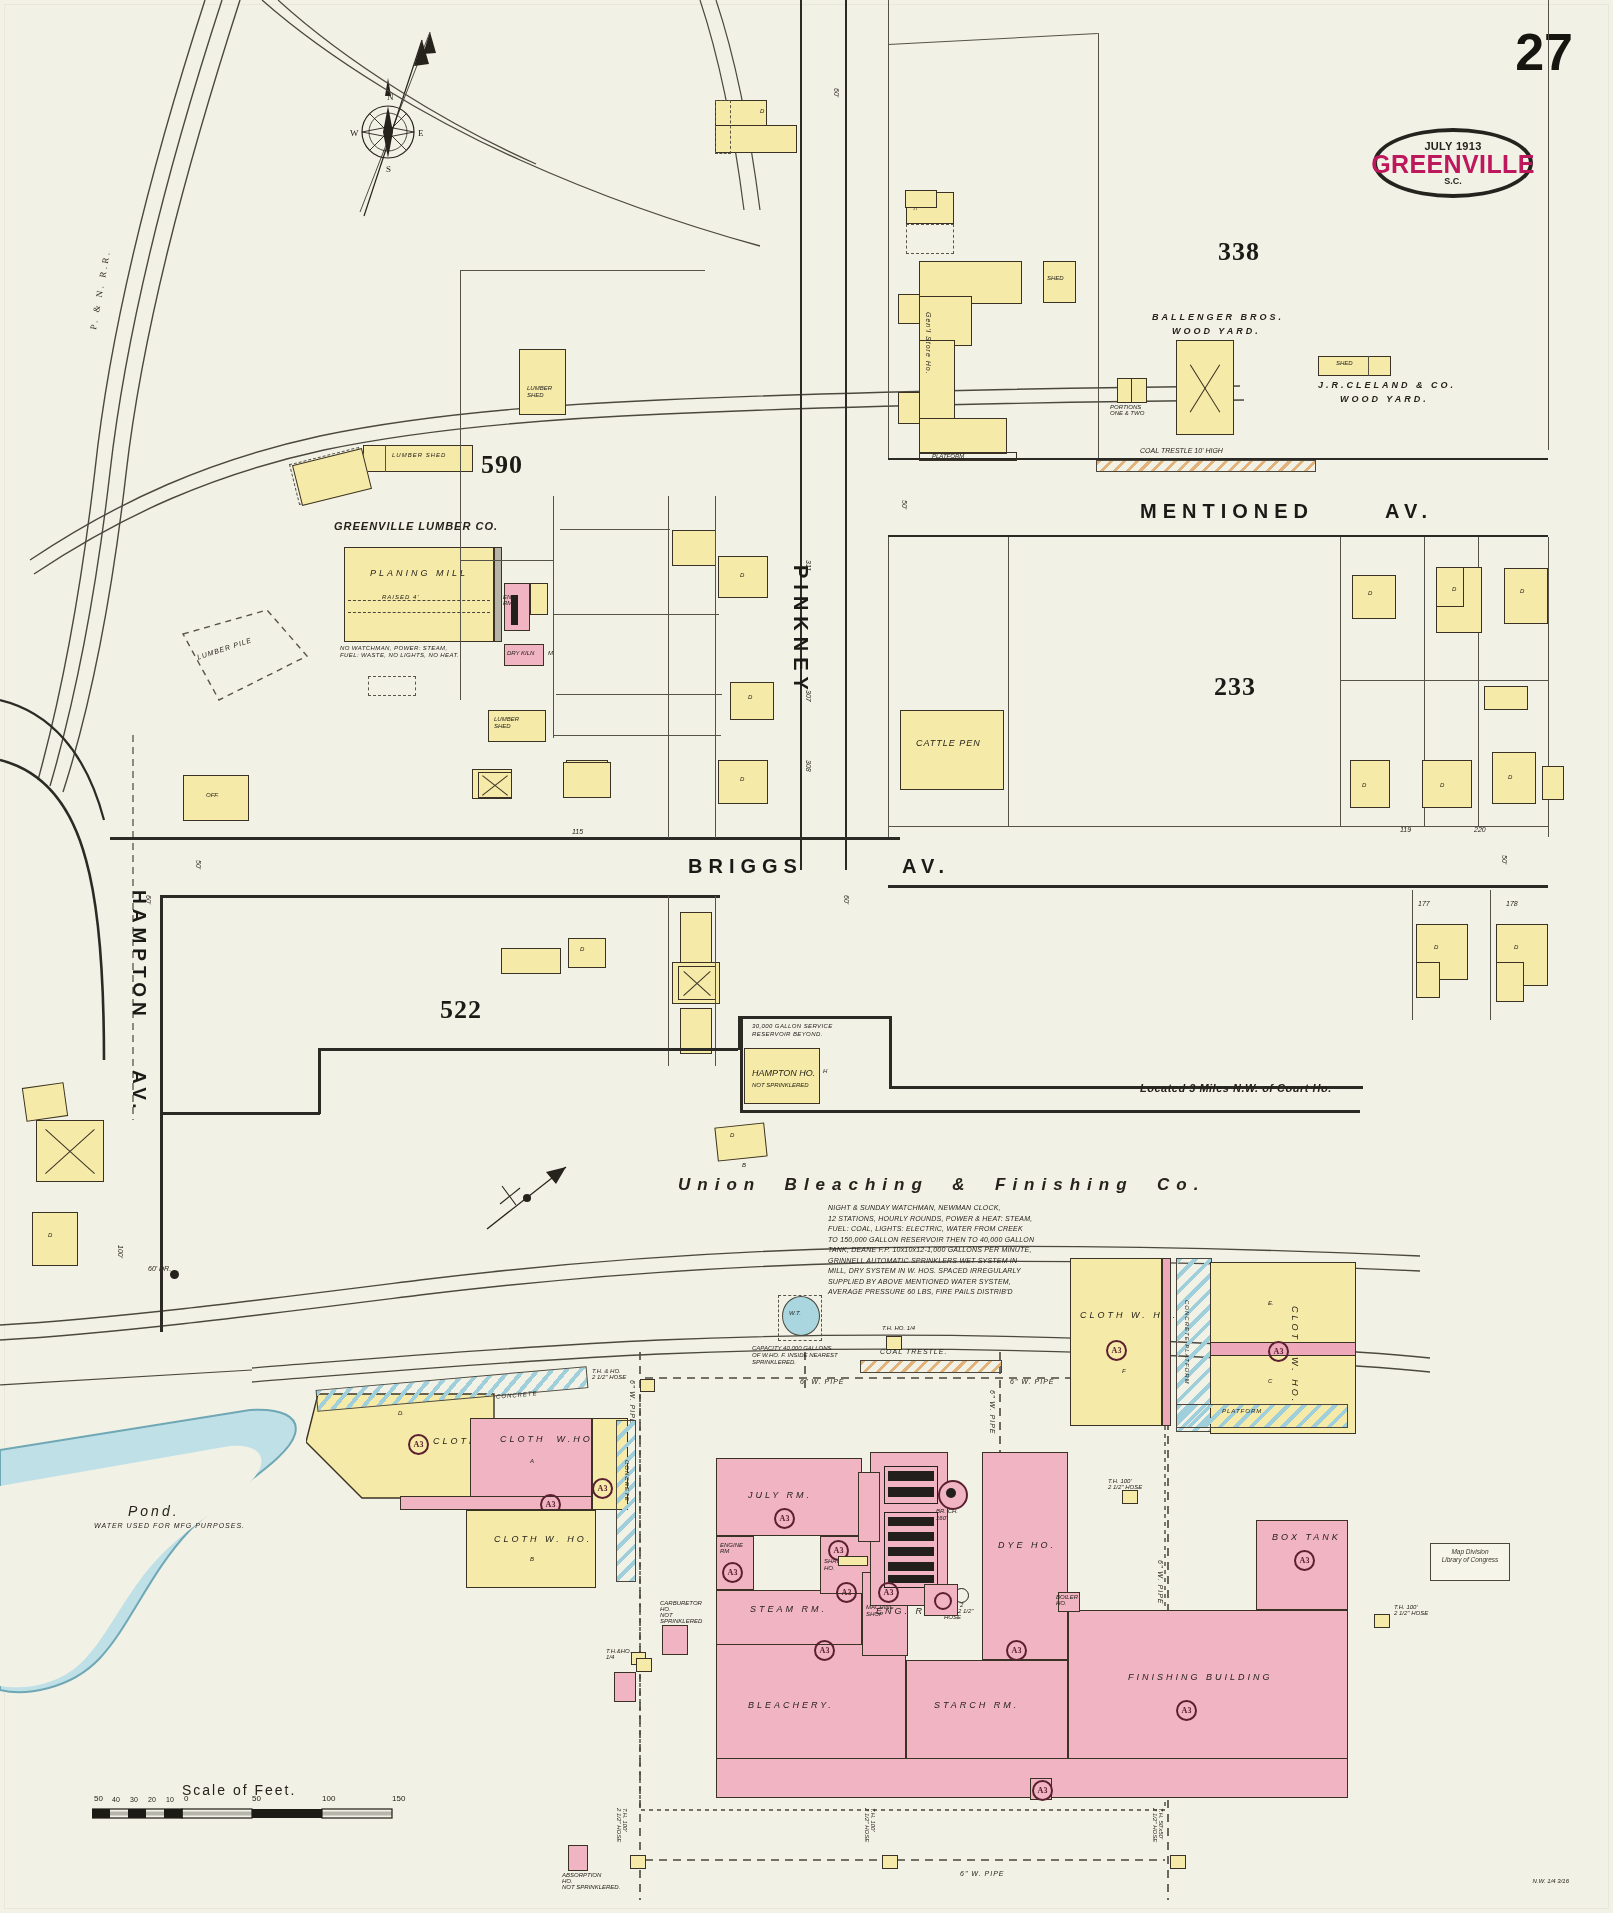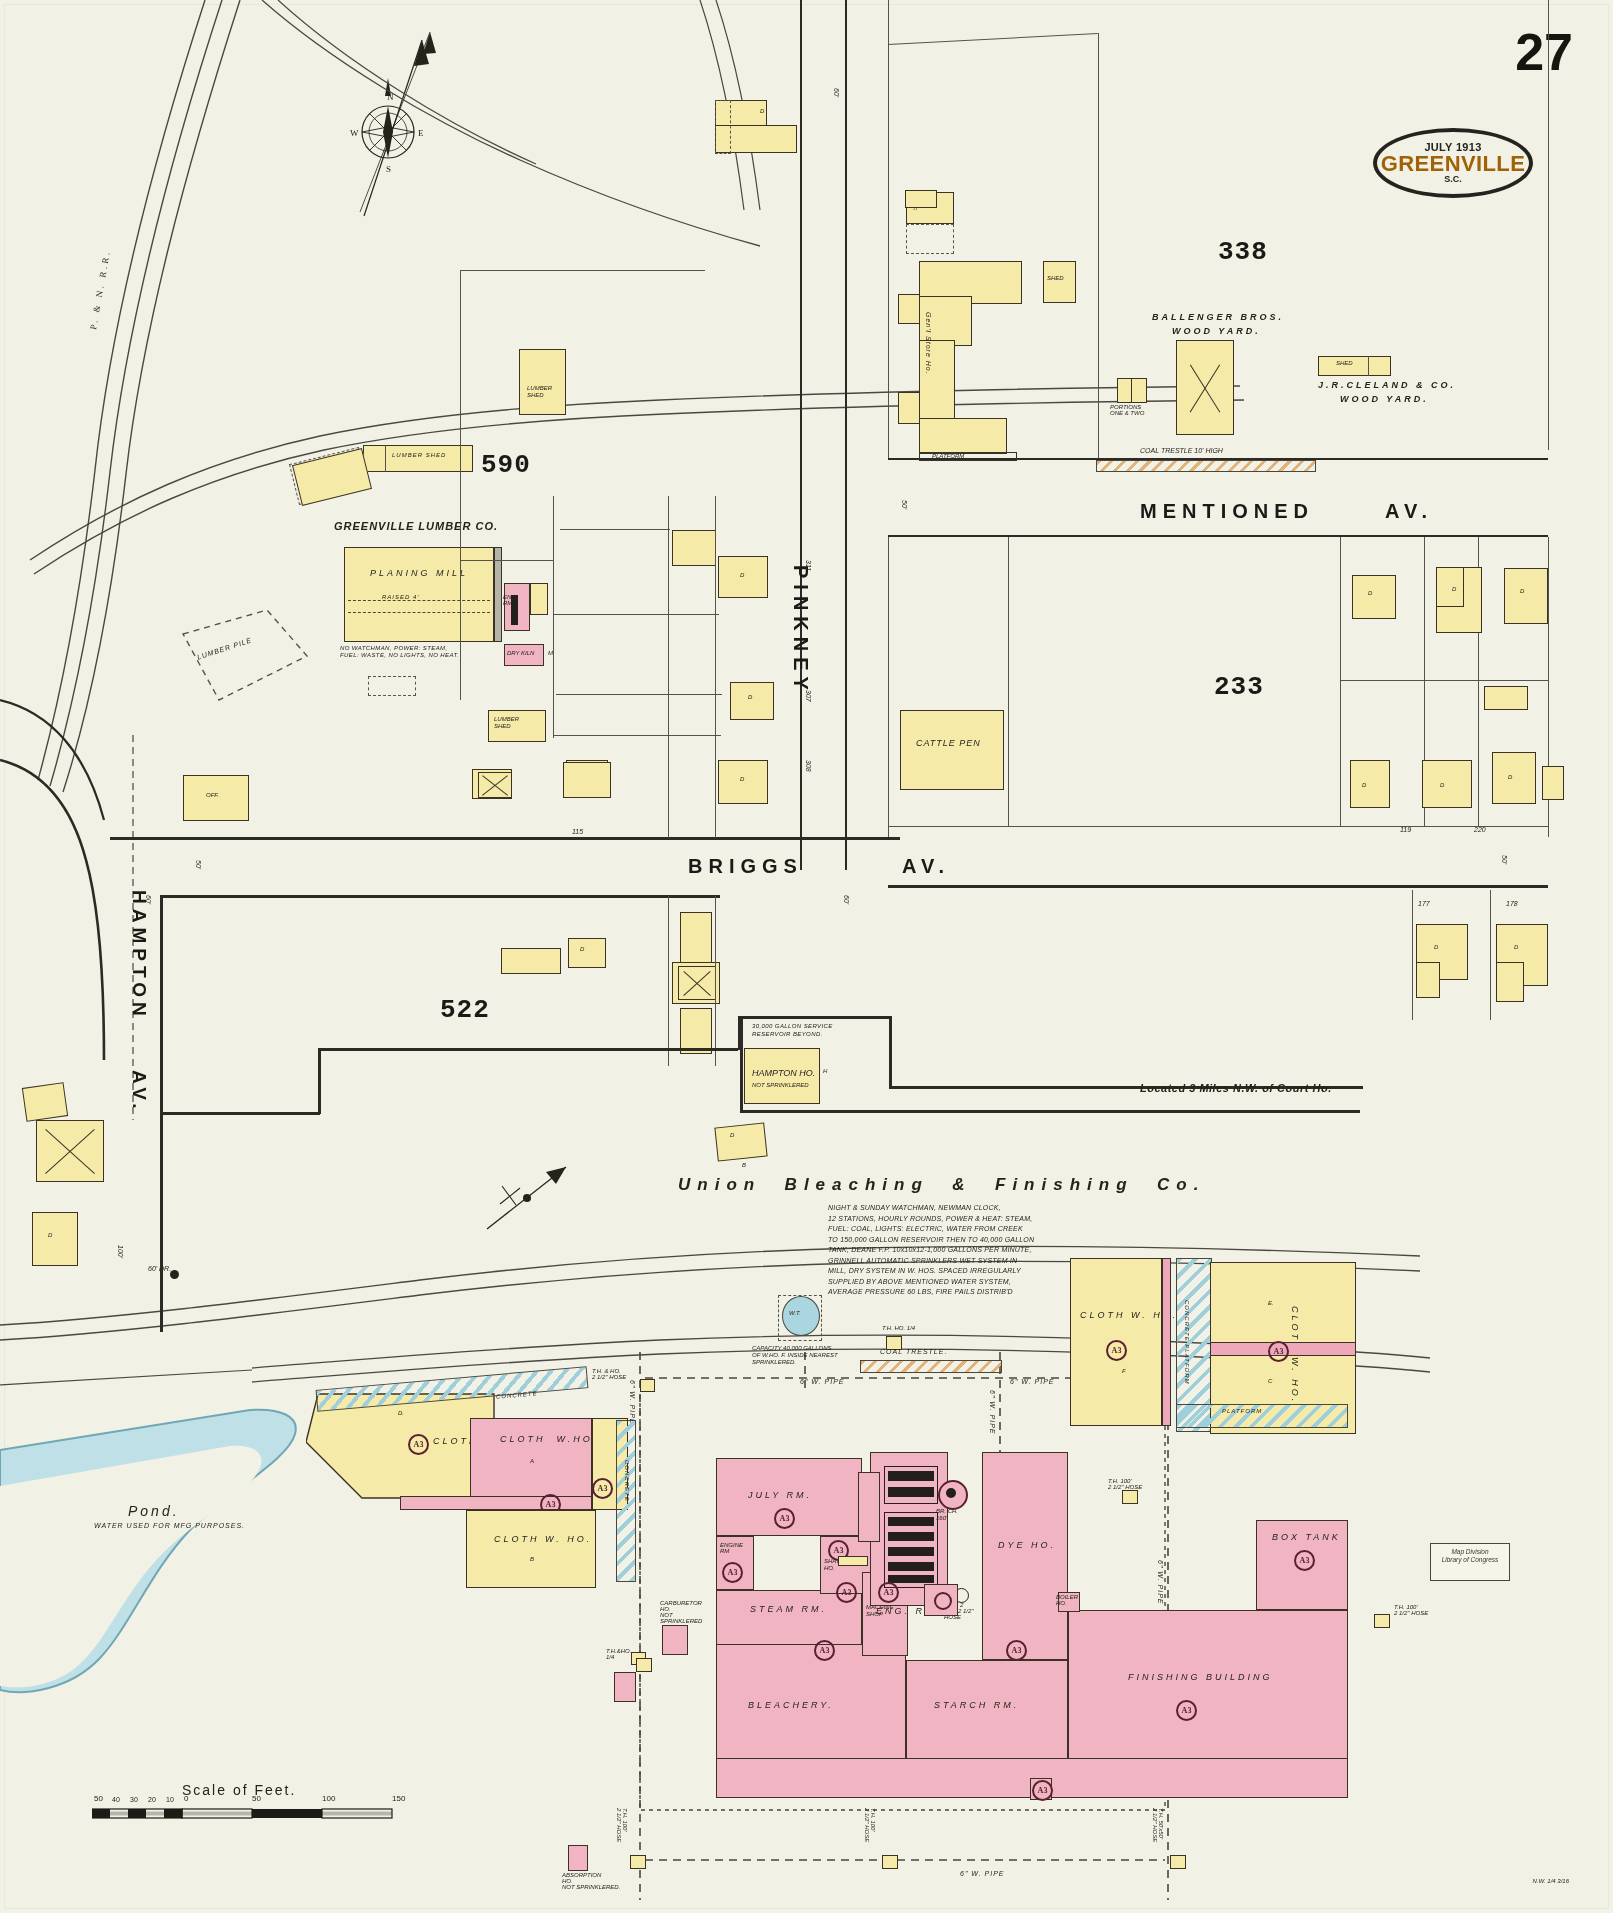--- a/index.html
+++ b/index.html
@@ -17,42 +17,42 @@
   .yb{background:#f6eaa8;border:1.3px solid #3a3325;}      
   .pk{background:#f0b4c2;border:1.3px solid #3a3325;}      
   .pk2{background:#eda9ba;border:1.3px solid #3a3325;}
   .nofill{background:transparent;border:1.3px solid #3a3325;}
   .lotline{position:absolute;background:#2b2a24;}
   .hair{position:absolute;background:#55524a;}
   .dash{position:absolute;border-top:1.5px dashed #4a463c;}
   .dashbox{position:absolute;box-sizing:border-box;border:1.5px dashed #5a5646;}
   .street-lbl{position:absolute;font-family:"Liberation Sans",sans-serif;font-weight:700;
     letter-spacing:6px;color:#1b1a16;font-size:20px;}
-  .blocknum{position:absolute;font-family:Liberation Mono, monospace;font-weight:700;
+  .blocknum{position:absolute;font-family:Liberation Serif, serif;font-weight:700;
     color:#1b1a16;font-size:26px;letter-spacing:1px;}
   .pagenum{position:absolute;font-family:"Liberation Sans",sans-serif;font-weight:700;
     color:#16150f;font-size:52px;}
   .hand{position:absolute;font-family:"Liberation Sans",sans-serif;
     color:#25231c;font-style:italic;white-space:pre;}
   .hand-wide{letter-spacing:3px;}
   .tiny{font-size:6px;line-height:7.5px;}
   .tiny2{font-size:7px;line-height:8px;}
   .sm{font-size:9px;}
   .md{font-size:11px;}
   .lg{font-size:14px;}
   
   .a3{position:absolute;width:17px;height:17px;border-radius:50%;
      border:2.4px solid #5a2030;color:#5a2030;font-size:8px;font-weight:700;
      display:flex;align-items:center;justify-content:center;
      font-family:"Liberation Serif",serif;background:transparent;}
   
   #emblem{position:absolute;width:152px;height:62px;border:4px solid #24231d;border-radius:50%;
      display:flex;flex-direction:column;align-items:center;justify-content:center;line-height:1;}
   #emblem .e1{font-size:11px;font-weight:700;letter-spacing:.3px;color:#24231d;font-family:"Liberation Sans",sans-serif;}
-  #emblem .e2{font-size:22px;font-weight:700;letter-spacing:.4px;color:#a16207;font-family:"Liberation Sans",sans-serif;}
+  #emblem .e2{font-size:25px;font-weight:700;letter-spacing:.4px;color:#be185d;font-family:"Liberation Sans",sans-serif;}
   #emblem .e3{font-size:9px;font-weight:700;color:#24231d;font-family:"Liberation Sans",sans-serif;}
   
   #compass{position:absolute;}
   
   #scalebar{position:absolute;}
   .scaletick{position:absolute;font-size:8px;color:#25231c;font-family:"Liberation Sans",sans-serif;}
   
   .stamp{position:absolute;border:1.2px solid #4a463c;background:#f6f5ea;
      font-size:6.5px;color:#3a362c;text-align:center;line-height:8px;font-style:italic;}
   

